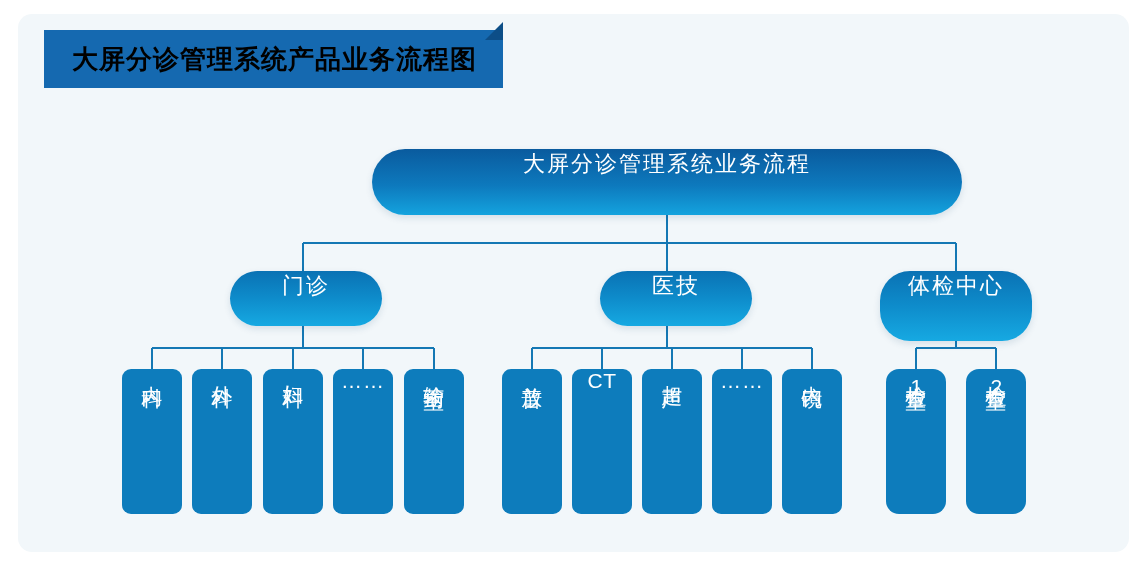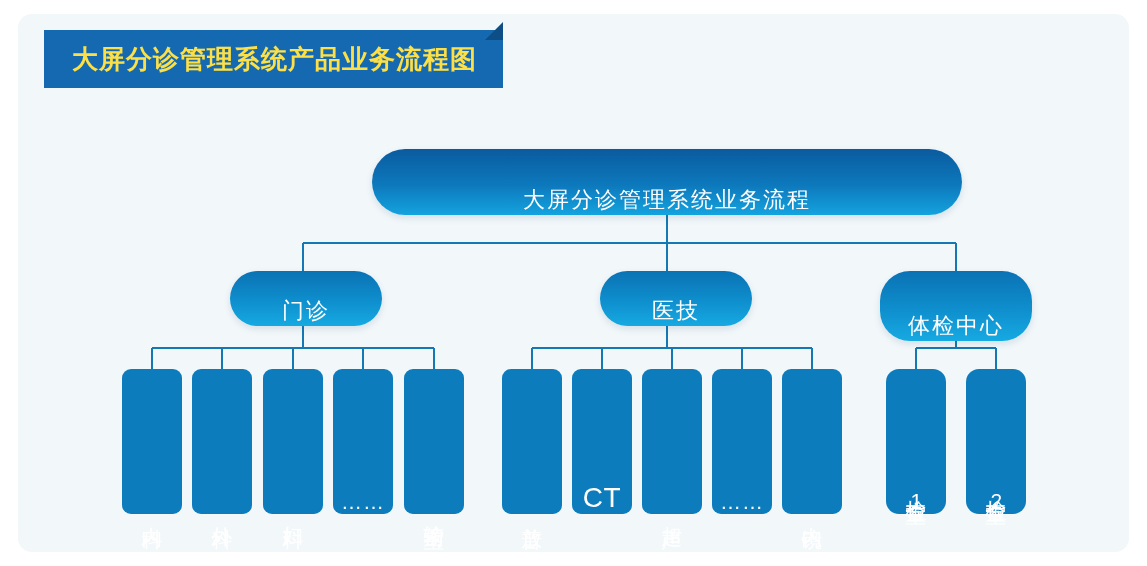--- a/index.html
+++ b/index.html
@@ -37,21 +37,21 @@
     left: 44px;
     top: 30px;
     height: 58px;
     background: #1569b0;
     display: flex;
     align-items: center;
     padding: 0 26px 0 28px;
     box-sizing: border-box;
   }
   .ribbon-title {
-    color: #fde047;
+    color: #000000;
     font-size: 26px;
     font-weight: bold;
     letter-spacing: 1px;
     white-space: nowrap;
   }
   .ribbon-fold {
     position: absolute;
     top: -8px;
     right: -0px;
     width: 0;
@@ -75,21 +75,21 @@
     width: 1147px;
     height: 566px;
     pointer-events: none;
   }
 
   
   .node {
     position: absolute;
     box-sizing: border-box;
     display: flex;
-    align-items: flex-end;
+    align-items: flex-start;
     justify-content: center;
     color: #ffffff;
     text-align: center;
   }
 
   .node-root {
     background: linear-gradient(180deg, #0a5b9e 0%, #0d79bd 55%, #14a3de 100%);
     border-radius: 34px;
     font-size: 22px;
     letter-spacing: 2px;
@@ -116,24 +116,23 @@
   
   .vtext {
     writing-mode: vertical-rl;
     text-orientation: upright;
     line-height: 1.12;
     letter-spacing: 2px;
     font-size: 21px;
     white-space: nowrap;
   }
   .htext {
-    font-size: 28px;
+    font-size: 21px;
     letter-spacing: 0.5px;
     white-space: nowrap;
-    margin-top: 45px;
   }
   .dots {
     font-size: 21px;
     letter-spacing: 1px;
     white-space: nowrap;
   }
 </style>
 </head>
 <body>
 

